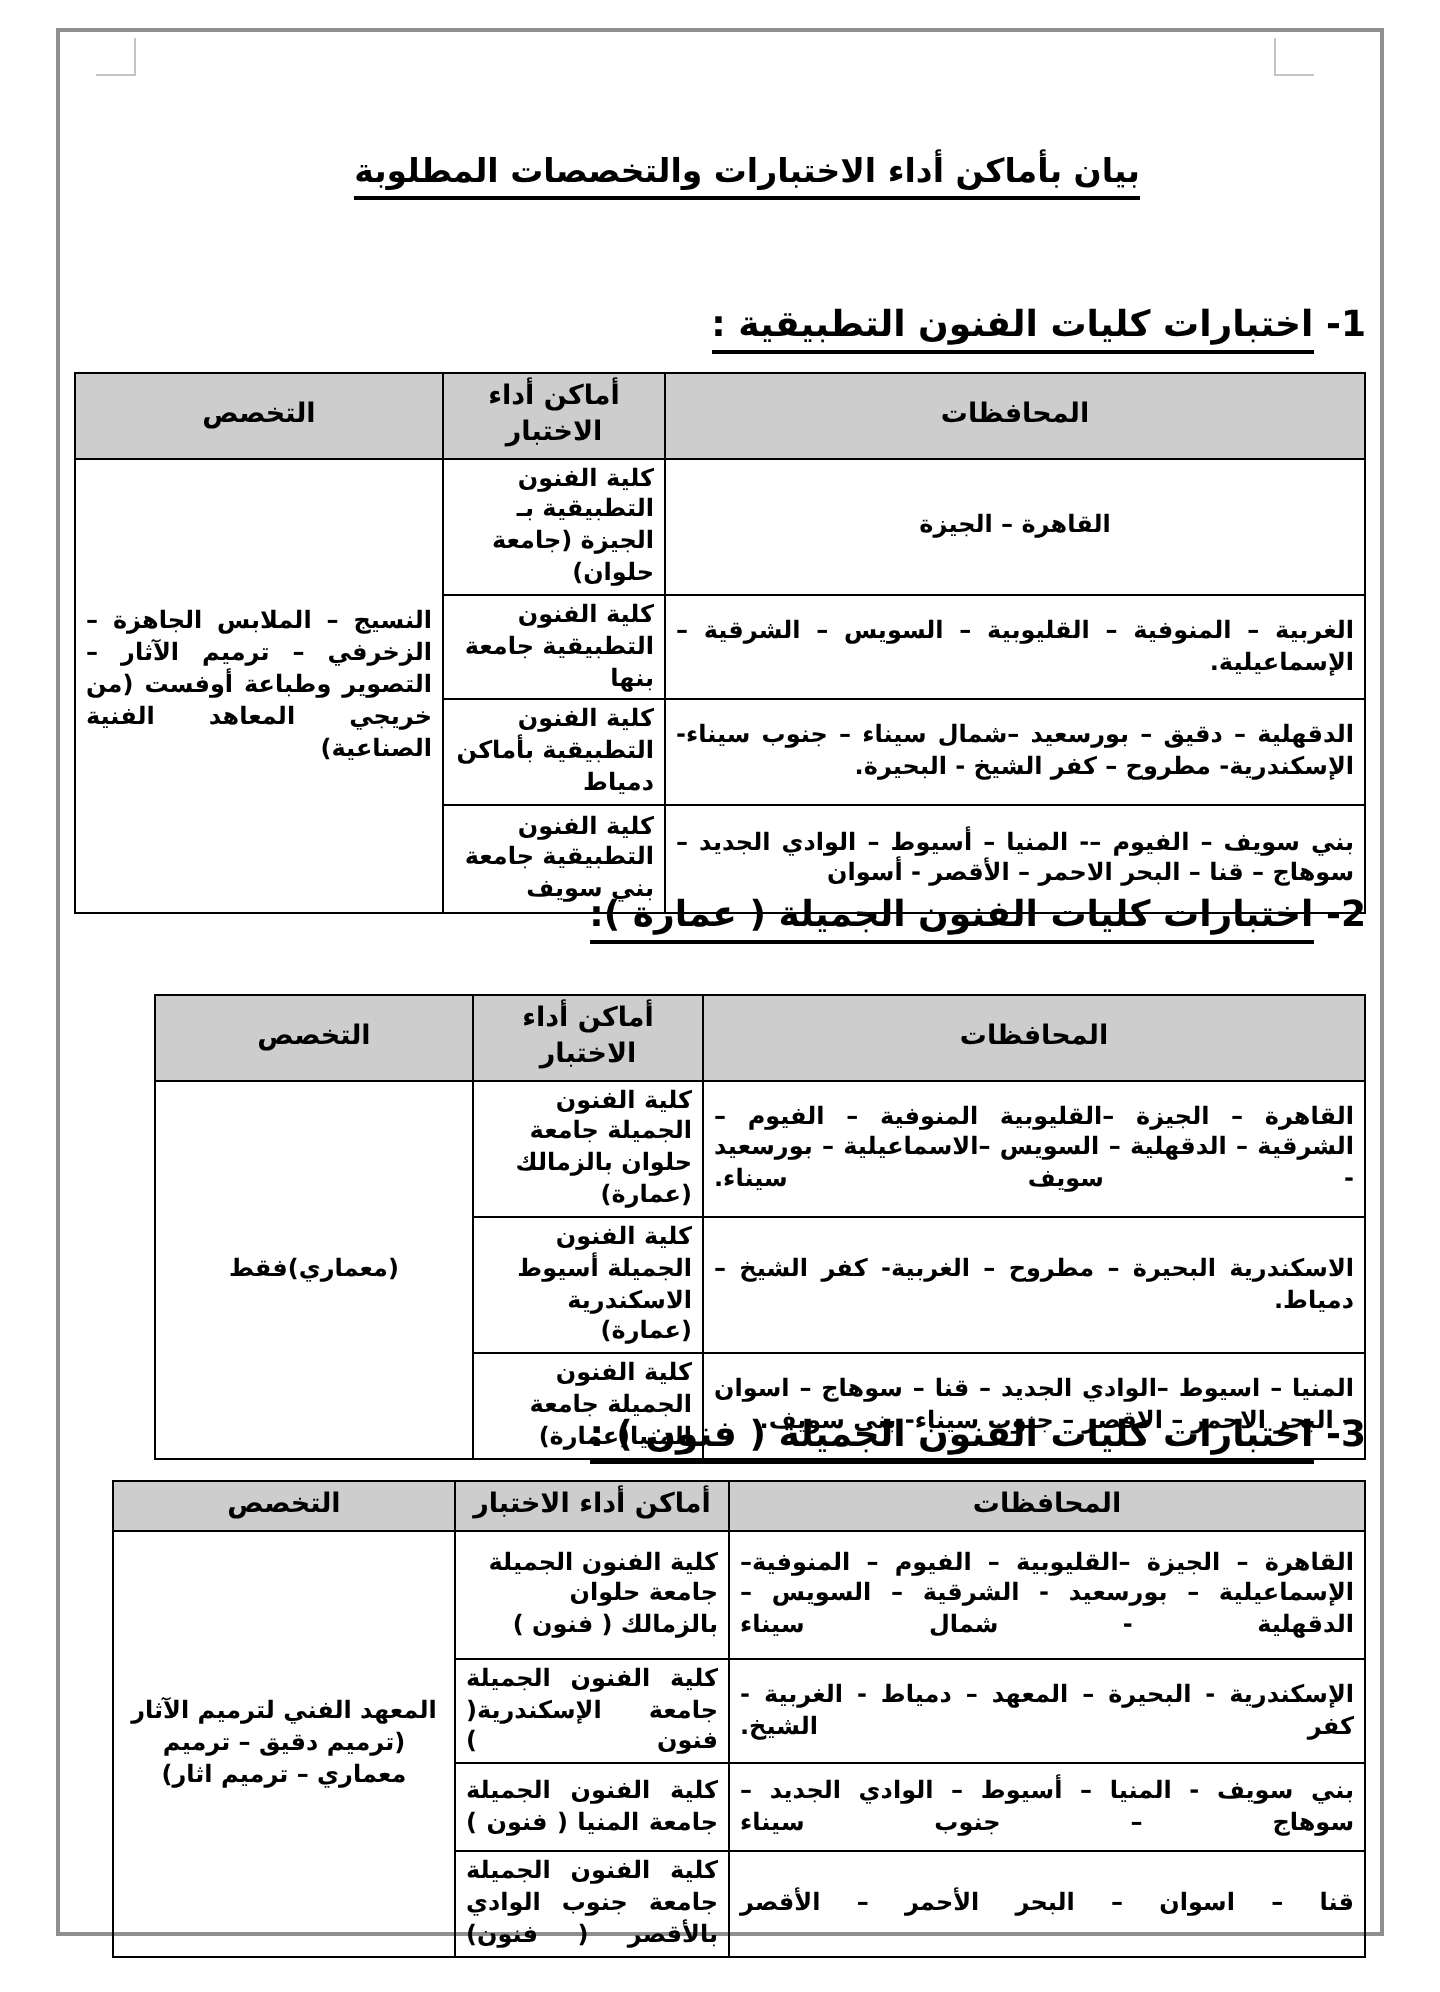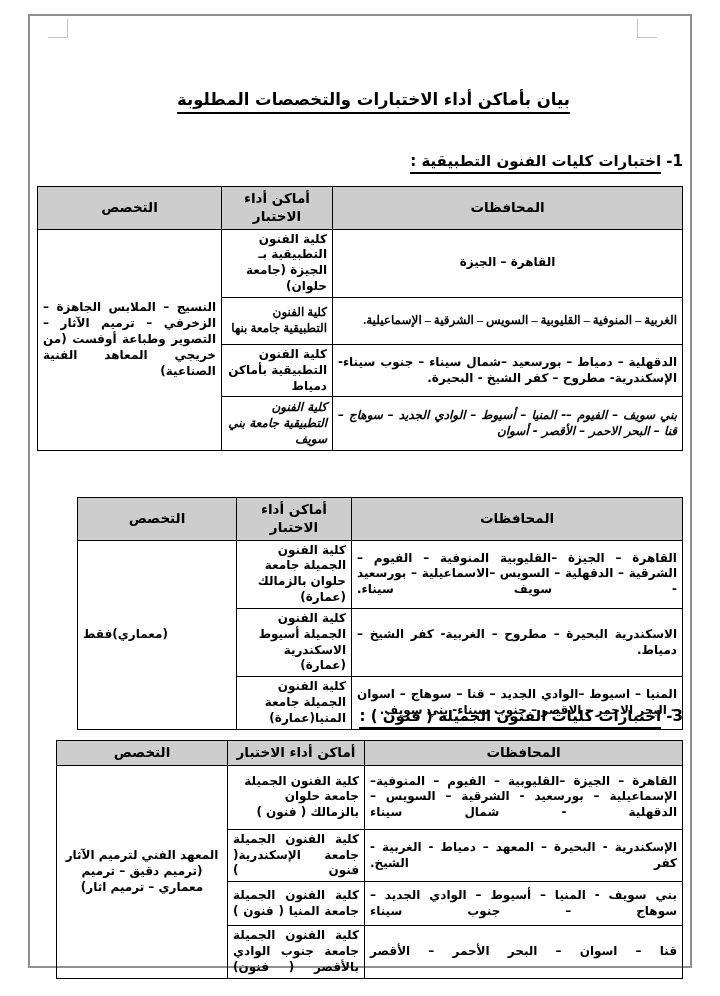--- a/index.html
+++ b/index.html
@@ -14,28 +14,28 @@
   .page-frame {
     position:absolute; left:28px; top:14px; width:664px; height:954px;
     border:2px solid #8f8f8f;
     background:#fff;
   }
   .crop-mark { position:absolute; width:20px; height:19px; }
   .crop-mark.tl { left:48px; top:19px; border-left:0; border-right:1.5px solid #c4c4c4; border-bottom:1.5px solid #c4c4c4; }
   .crop-mark.tr { left:637px; top:19px; border-left:1.5px solid #c4c4c4; border-bottom:1.5px solid #c4c4c4; }
 
   .doc-title {
-    position:absolute; top:90px; right:150px;
+    position:absolute; top:76px; right:150px;
     font-size:16.5px; font-weight:700; white-space:nowrap;
     border-bottom:2.5px solid #000; padding-bottom:3px;
   }
 
   .sec-heading {
     position:absolute; right:37px;
-    font-size:15px; font-weight:700; white-space:nowrap;
+    font-size:18px; font-weight:700; white-space:nowrap;
   }
   .sec-heading .u { border-bottom:2px solid #000; padding-bottom:2px; }
   #sec1-heading { top:152px; }
   #sec2-heading { top:447px; }
   #sec3-heading { top:707px; }
 
   table.doc-table {
     position:absolute; border-collapse:collapse; table-layout:fixed;
     font-size:12px; font-weight:700; line-height:1.32;
   }
@@ -51,21 +51,21 @@
   #table2 { top:497px; right:37px; width:605px; }
   #table3 { top:740px; right:37px; width:626px; }
 
   td.gov  { text-align:justify; }
   td.gov.jlast { text-align:justify; text-align-last:justify; }
   td.gov.center { text-align:center; }
   td.loc  { text-align:right; padding:2px 3px; }
   td.loc.jlast { text-align:justify; text-align-last:justify; }
   td.spec { }
   td.spec.justify { text-align:justify; }
-  td.spec.center  { text-align:left; }
+  td.spec.center  { text-align:center; }
   td.spec.right   { text-align:center; }
 </style>
 </head>
 <body>
 
 <div class="sheet">
   <div class="page-frame"></div>
   <div class="crop-mark tl"></div>
   <div class="crop-mark tr"></div>
 
@@ -88,35 +88,39 @@
         <th>أماكن أداء الاختبار</th>
         <th>التخصص</th>
       </tr>
     </thead>
     <tbody>
       <tr style="height:58px;">
         <td class="gov center">القاهرة – الجيزة</td>
         <td class="loc">كلية الفنون التطبيقية بـ الجيزة (جامعة حلوان)</td>
         <td class="spec justify" rowspan="4">النسيج – الملابس الجاهزة – الزخرفي – ترميم الآثار – التصوير وطباعة أوفست (من خريجي المعاهد الفنية الصناعية)</td>
       </tr>
-      <tr style="height:47px;font-family:Liberation Serif, serif;">
+      <tr style="height:47px;">
         <td class="gov">الغربية – المنوفية – القليوبية – السويس – الشرقية – الإسماعيلية.</td>
         <td class="loc">كلية الفنون التطبيقية جامعة بنها</td>
       </tr>
       <tr style="height:43px;">
-        <td class="gov">الدقهلية – دمياط – بورسعيد –شمال سيناء – جنوب سيناء- الإسكندرية- مطروح – كفر الشيخ - البحيرة.</td>
+        <td class="gov">الدقهلية – دقيق – بورسعيد –شمال سيناء – جنوب سيناء- الإسكندرية- مطروح – كفر الشيخ - البحيرة.</td>
         <td class="loc">كلية الفنون التطبيقية بأماكن دمياط</td>
       </tr>
-      <tr style="height:54px;font-style:italic;">
+      <tr style="height:54px;">
         <td class="gov">بني سويف – الفيوم –- المنيا – أسيوط – الوادي الجديد – سوهاج – قنا – البحر الاحمر – الأقصر - أسوان</td>
         <td class="loc">كلية الفنون التطبيقية جامعة بني سويف</td>
       </tr>
     </tbody>
   </table>
 
+  <div class="sec-heading" id="sec2-heading">
+    <span>2-</span>
+    <span class="u"><span>اختبارات كليات الفنون الجميلة ( عمارة )</span><span>:</span></span>
+  </div>
 
   <table class="doc-table" id="table2">
     <colgroup>
         <col style="width:331px">
         <col style="width:115px">
         <col style="width:159px">
       </colgroup>
     <thead>
       <tr>
         <th>المحافظات</th>

